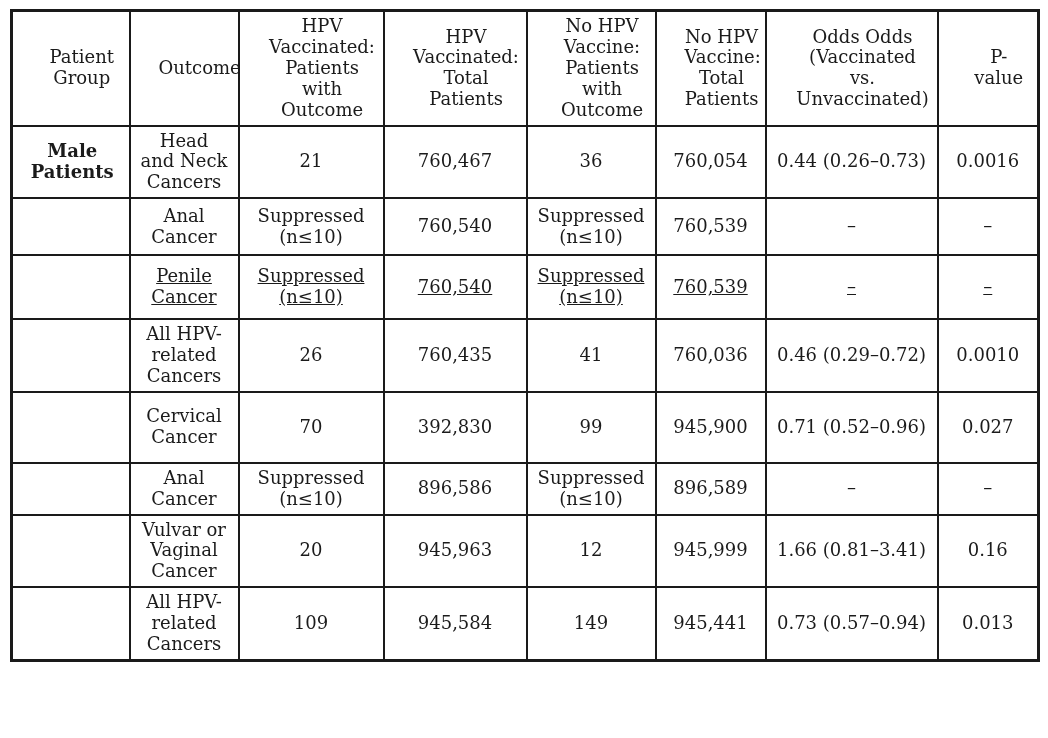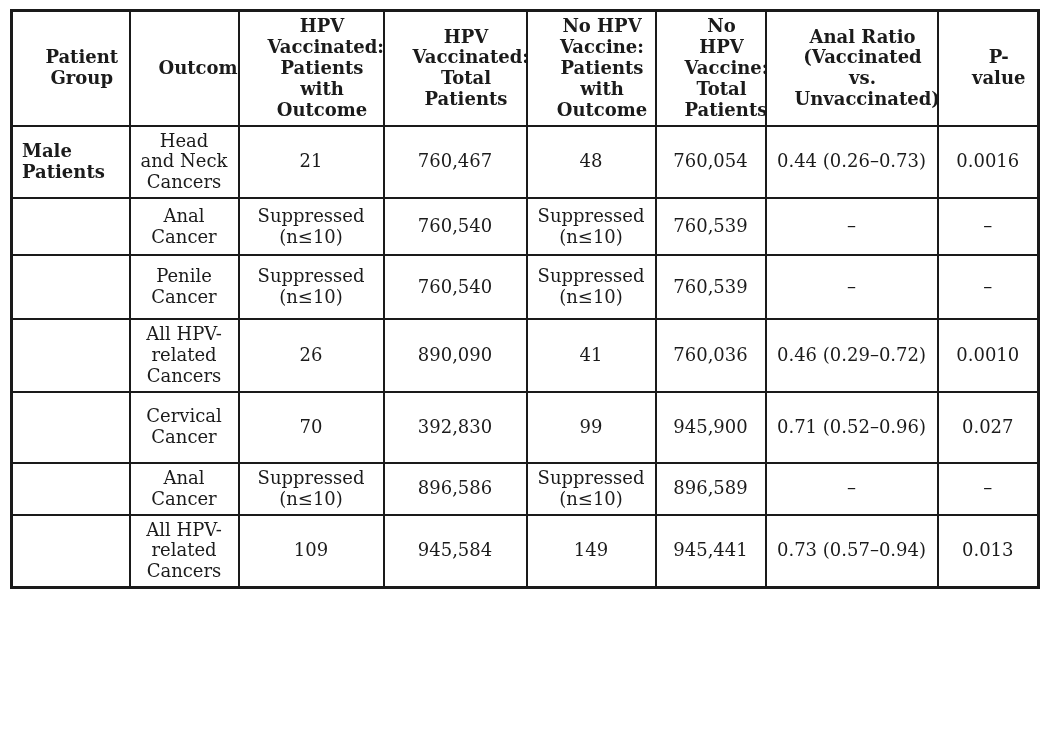--- a/index.html
+++ b/index.html
@@ -27,42 +27,42 @@
     border: 2px solid #1a1a1a;
     text-align: center;
     vertical-align: middle;
     white-space: pre-line;
     padding: 4px 6px;
     font-size: 18px;
     line-height: 1.16;
     overflow: hidden;
   }
   th {
-    font-weight: bold;
+    font-weight: normal;
     padding-left: 28px;
   }
   td.group-cell {
-    text-align: left;
+    text-align: center;
     font-weight: bold;
     padding-left: 9px;
   }
   
   col.c1 { width: 118px; }
   col.c2 { width: 109px; }
   col.c3 { width: 145px; }
   col.c4 { width: 143px; }
   col.c5 { width: 129px; }
   col.c6 { width: 110px; }
   col.c7 { width: 172px; }
   col.c8 { width: 101px; }
   
   thead tr { height: 115px; }
   tbody tr:nth-child(1) { height: 70px; }
   tbody tr:nth-child(2) { height: 57px; }
-  tbody tr:nth-child(3) { height: 64px; }
+  tbody tr:nth-child(3) { height: 64px; text-decoration: underline; }
   tbody tr:nth-child(4) { height: 69px; }
   tbody tr:nth-child(5) { height: 71px; }
   tbody tr:nth-child(6) { height: 51px; }
   tbody tr:nth-child(7) { height: 55px; }
   tbody tr:nth-child(8) { height: 72px; }
   tbody tr:nth-child(9) { height: 93px; }
 </style>
 </head>
 <body>
 
@@ -94,36 +94,36 @@
 Patients</th>
         <th>No HPV
 Vaccine:
 Patients
 with
 Outcome</th>
         <th>No HPV
 Vaccine:
 Total
 Patients</th>
-        <th>Anal Ratio
+        <th>Odds Odds
 (Vaccinated vs.
 Unvaccinated)</th>
         <th>P-value</th>
       </tr>
     </thead>
     <tbody>
       <tr>
         <td class="group-cell">Male
 Patients</td>
         <td>Head
 and Neck
 Cancers</td>
         <td>21</td>
         <td>760,467</td>
-        <td>48</td>
+        <td>36</td>
         <td>760,054</td>
         <td>0.44 (0.26–0.73)</td>
         <td>0.0016</td>
       </tr>
       <tr>
         <td class="group-cell"></td>
         <td>Anal
 Cancer</td>
         <td>Suppressed
 (n≤10)</td>
@@ -146,21 +146,21 @@
         <td>760,539</td>
         <td>–</td>
         <td>–</td>
       </tr>
       <tr>
         <td class="group-cell"></td>
         <td>All HPV-
 related
 Cancers</td>
         <td>26</td>
-        <td>890,090</td>
+        <td>760,435</td>
         <td>41</td>
         <td>760,036</td>
         <td>0.46 (0.29–0.72)</td>
         <td>0.0010</td>
       </tr>
       <tr>
         <td class="group-cell"></td>
         <td>Cervical
 Cancer</td>
         <td>70</td>
@@ -175,20 +175,32 @@
         <td>Anal
 Cancer</td>
         <td>Suppressed
 (n≤10)</td>
         <td>896,586</td>
         <td>Suppressed
 (n≤10)</td>
         <td>896,589</td>
         <td>–</td>
         <td>–</td>
+      </tr>
+      <tr>
+        <td class="group-cell"></td>
+        <td>Vulvar or
+Vaginal
+Cancer</td>
+        <td>20</td>
+        <td>945,963</td>
+        <td>12</td>
+        <td>945,999</td>
+        <td>1.66 (0.81–3.41)</td>
+        <td>0.16</td>
       </tr>
       <tr>
         <td class="group-cell"></td>
         <td>All HPV-
 related
 Cancers</td>
         <td>109</td>
         <td>945,584</td>
         <td>149</td>
         <td>945,441</td>

